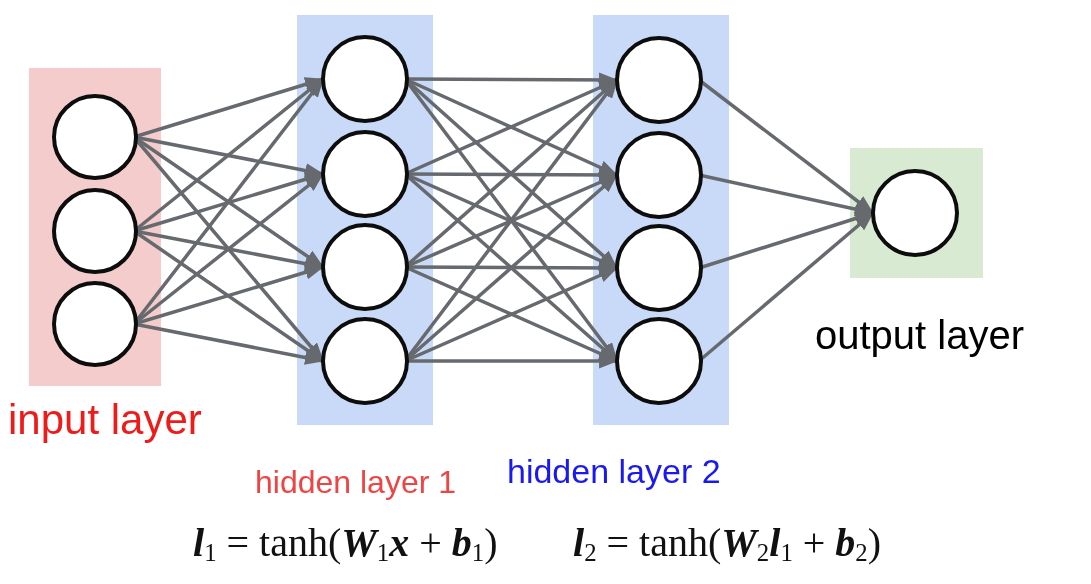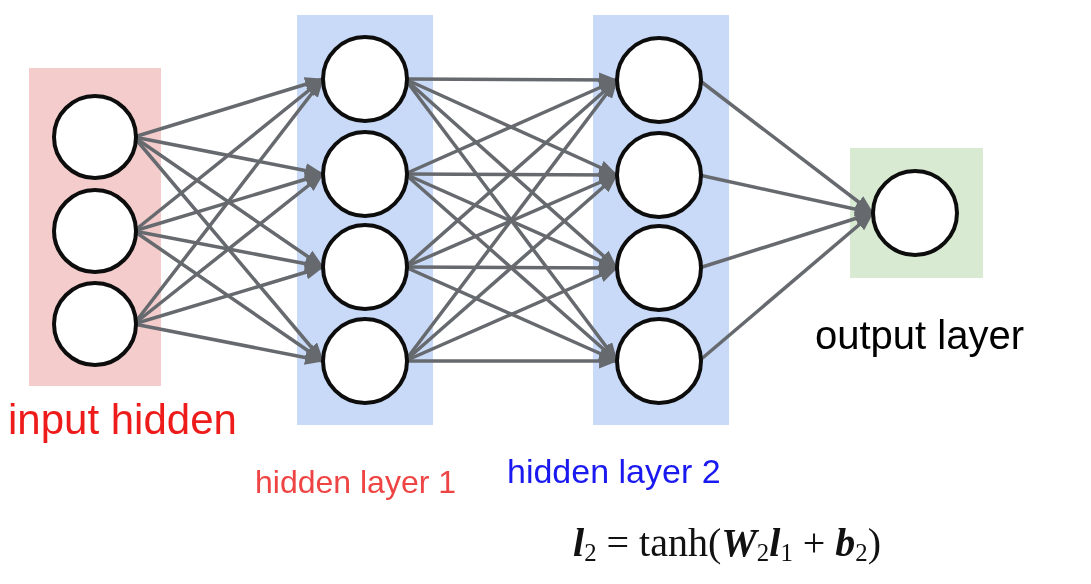--- a/index.html
+++ b/index.html
@@ -102,19 +102,20 @@
         <circle cx="365" cy="267" r="42" fill="#ffffff" stroke="#0d0d0d" stroke-width="4"></circle>
         <circle cx="365" cy="361" r="42" fill="#ffffff" stroke="#0d0d0d" stroke-width="4"></circle>
         <circle cx="659" cy="80" r="42" fill="#ffffff" stroke="#0d0d0d" stroke-width="4"></circle>
         <circle cx="659" cy="175" r="42" fill="#ffffff" stroke="#0d0d0d" stroke-width="4"></circle>
         <circle cx="659" cy="268" r="42" fill="#ffffff" stroke="#0d0d0d" stroke-width="4"></circle>
         <circle cx="659" cy="361" r="42" fill="#ffffff" stroke="#0d0d0d" stroke-width="4"></circle>
         <circle cx="915" cy="213" r="42" fill="#ffffff" stroke="#0d0d0d" stroke-width="4"></circle>
       </g>
   </svg>
 
-  <div class="lbl" style="left: 8px; top: 398px; color: rgb(238, 27, 27); font-size: 42px;">input hidden</div>
+  <div class="lbl" style="left: 8px; top: 398px; color: rgb(238, 27, 27); font-size: 42px;">input layer</div>
   <div class="lbl" style="left: 255px; top: 454px; color: #ef4444; font-size: 32px; margin-top: 12px;">hidden layer 1</div>
   <div class="lbl" style="left: 507px; top: 454px; color: rgb(26, 26, 240); font-size: 34px;">hidden layer 2</div>
   <div class="lbl" style="left: 815px; top: 314px; color: #000000; font-size: 40px;">output layer</div>
 
+  <div class="eq" style="left: 193px; top: 523px; font-size: 40px;"><span class="v">l</span><span class="sub">1</span><span class="r"> = tanh(</span><span class="v">W</span><span class="sub">1</span><span class="v">x</span><span class="r"> + </span><span class="v">b</span><span class="sub">1</span><span class="r">)</span></div>
   <div class="eq" style="left: 573px; top: 523px; font-size: 40px;"><span class="v">l</span><span class="sub">2</span><span class="r"> = tanh(</span><span class="v">W</span><span class="sub">2</span><span class="v">l</span><span class="sub">1</span><span class="r"> + </span><span class="v">b</span><span class="sub">2</span><span class="r">)</span></div>
 </div>
 
 </body></html>

